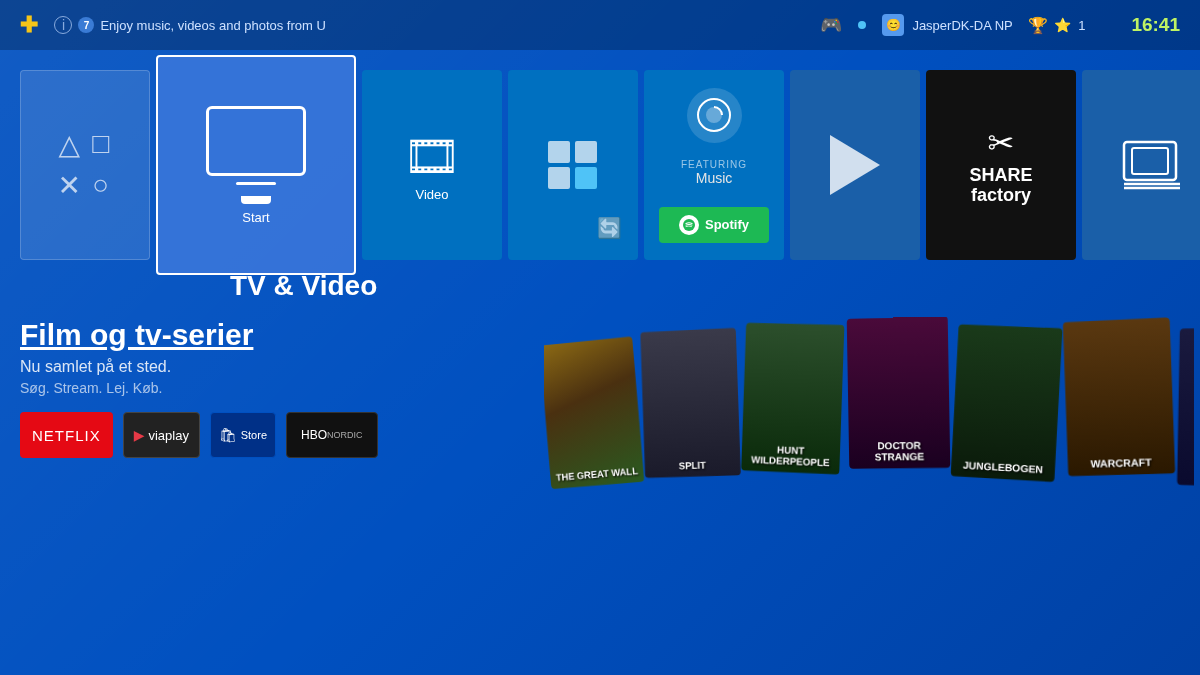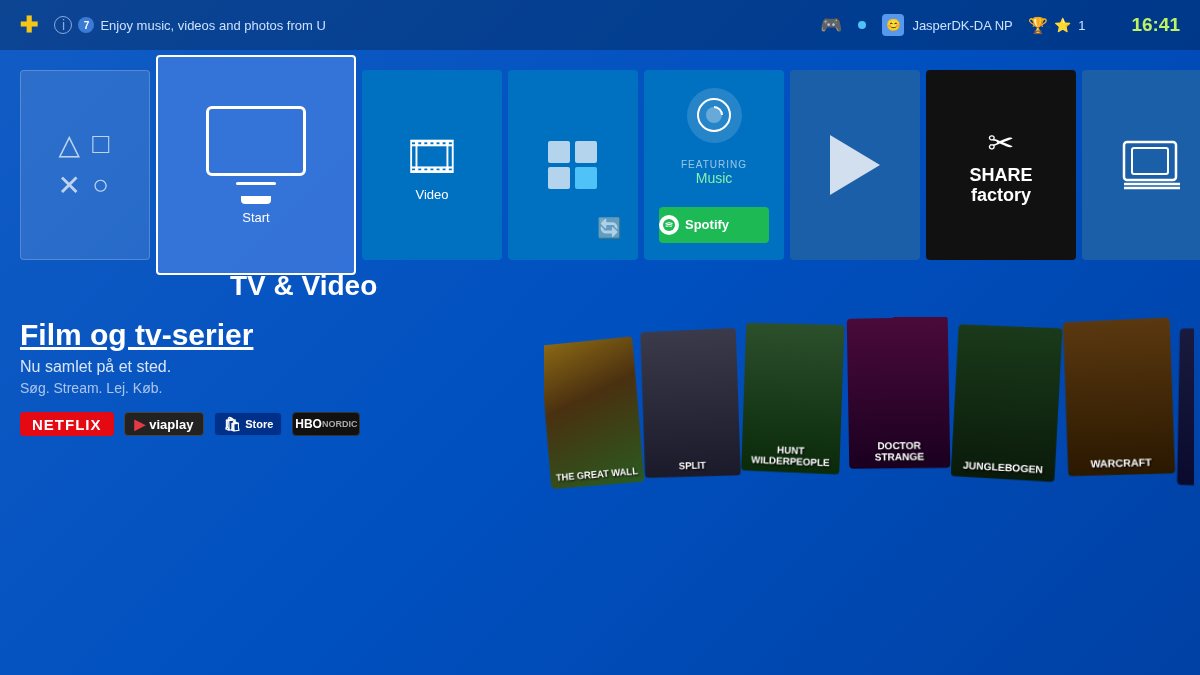--- a/index.html
+++ b/index.html
@@ -283,21 +283,21 @@
       justify-content: center;
       margin-bottom: 4px;
     }
     .spotify-bar {
       background: #1db954;
       width: 110px;
       height: 36px;
       border-radius: 4px;
       display: flex;
       align-items: center;
-      justify-content: flex-start;
+      justify-content: center;
       gap: 6px;
       margin-top: 4px;
     }
     .spotify-circle {
       width: 20px; height: 20px;
       background: white;
       border-radius: 50%;
       display: flex;
       align-items: center;
       justify-content: center;
@@ -349,27 +349,27 @@
     }
 
     .service-logos {
       display: flex;
       gap: 10px;
       align-items: center;
       flex-wrap: wrap;
     }
 
     .service-logo {
-      height: 24px;
+      height: 46px;
       border-radius: 4px;
       display: flex;
       align-items: center;
       justify-content: center;
       padding: 0 10px;
-      font-weight: bold;
+      font-weight: normal;
       font-size: 13px;
     }
 
     .netflix-logo {
       background: #e50914;
       color: white;
       font-family: 'Arial Black', sans-serif;
       font-size: 15px;
       letter-spacing: 1px;
       padding: 0 12px;
@@ -392,21 +392,21 @@
       display: flex;
       align-items: center;
       gap: 4px;
     }
 
     .hbo-logo {
       background: #111;
       color: white;
       font-size: 12px;
       border: 1px solid #333;
-      padding: 0 2px;
+      padding: 0 14px;
     }
 
     
     .movie-grid {
       display: flex;
       gap: 6px;
       flex: 1;
       align-items: flex-start;
       overflow: hidden;
       height: 200px;
@@ -469,21 +469,21 @@
     .featuring-text {
       font-size: 10px;
       color: rgba(255,255,255,0.6);
       letter-spacing: 1px;
       text-transform: uppercase;
       margin-top: 12px;
     }
 
     .music-title {
       font-size: 14px;
-      color: #86efac;
+      color: #e5e5e5;
       margin-bottom: 17px;
     }
   </style>
 </head>
 <body>
 
 <div class="status-bar">
   <span class="ps-plus-icon">✚</span>
 
   <div class="notification">

